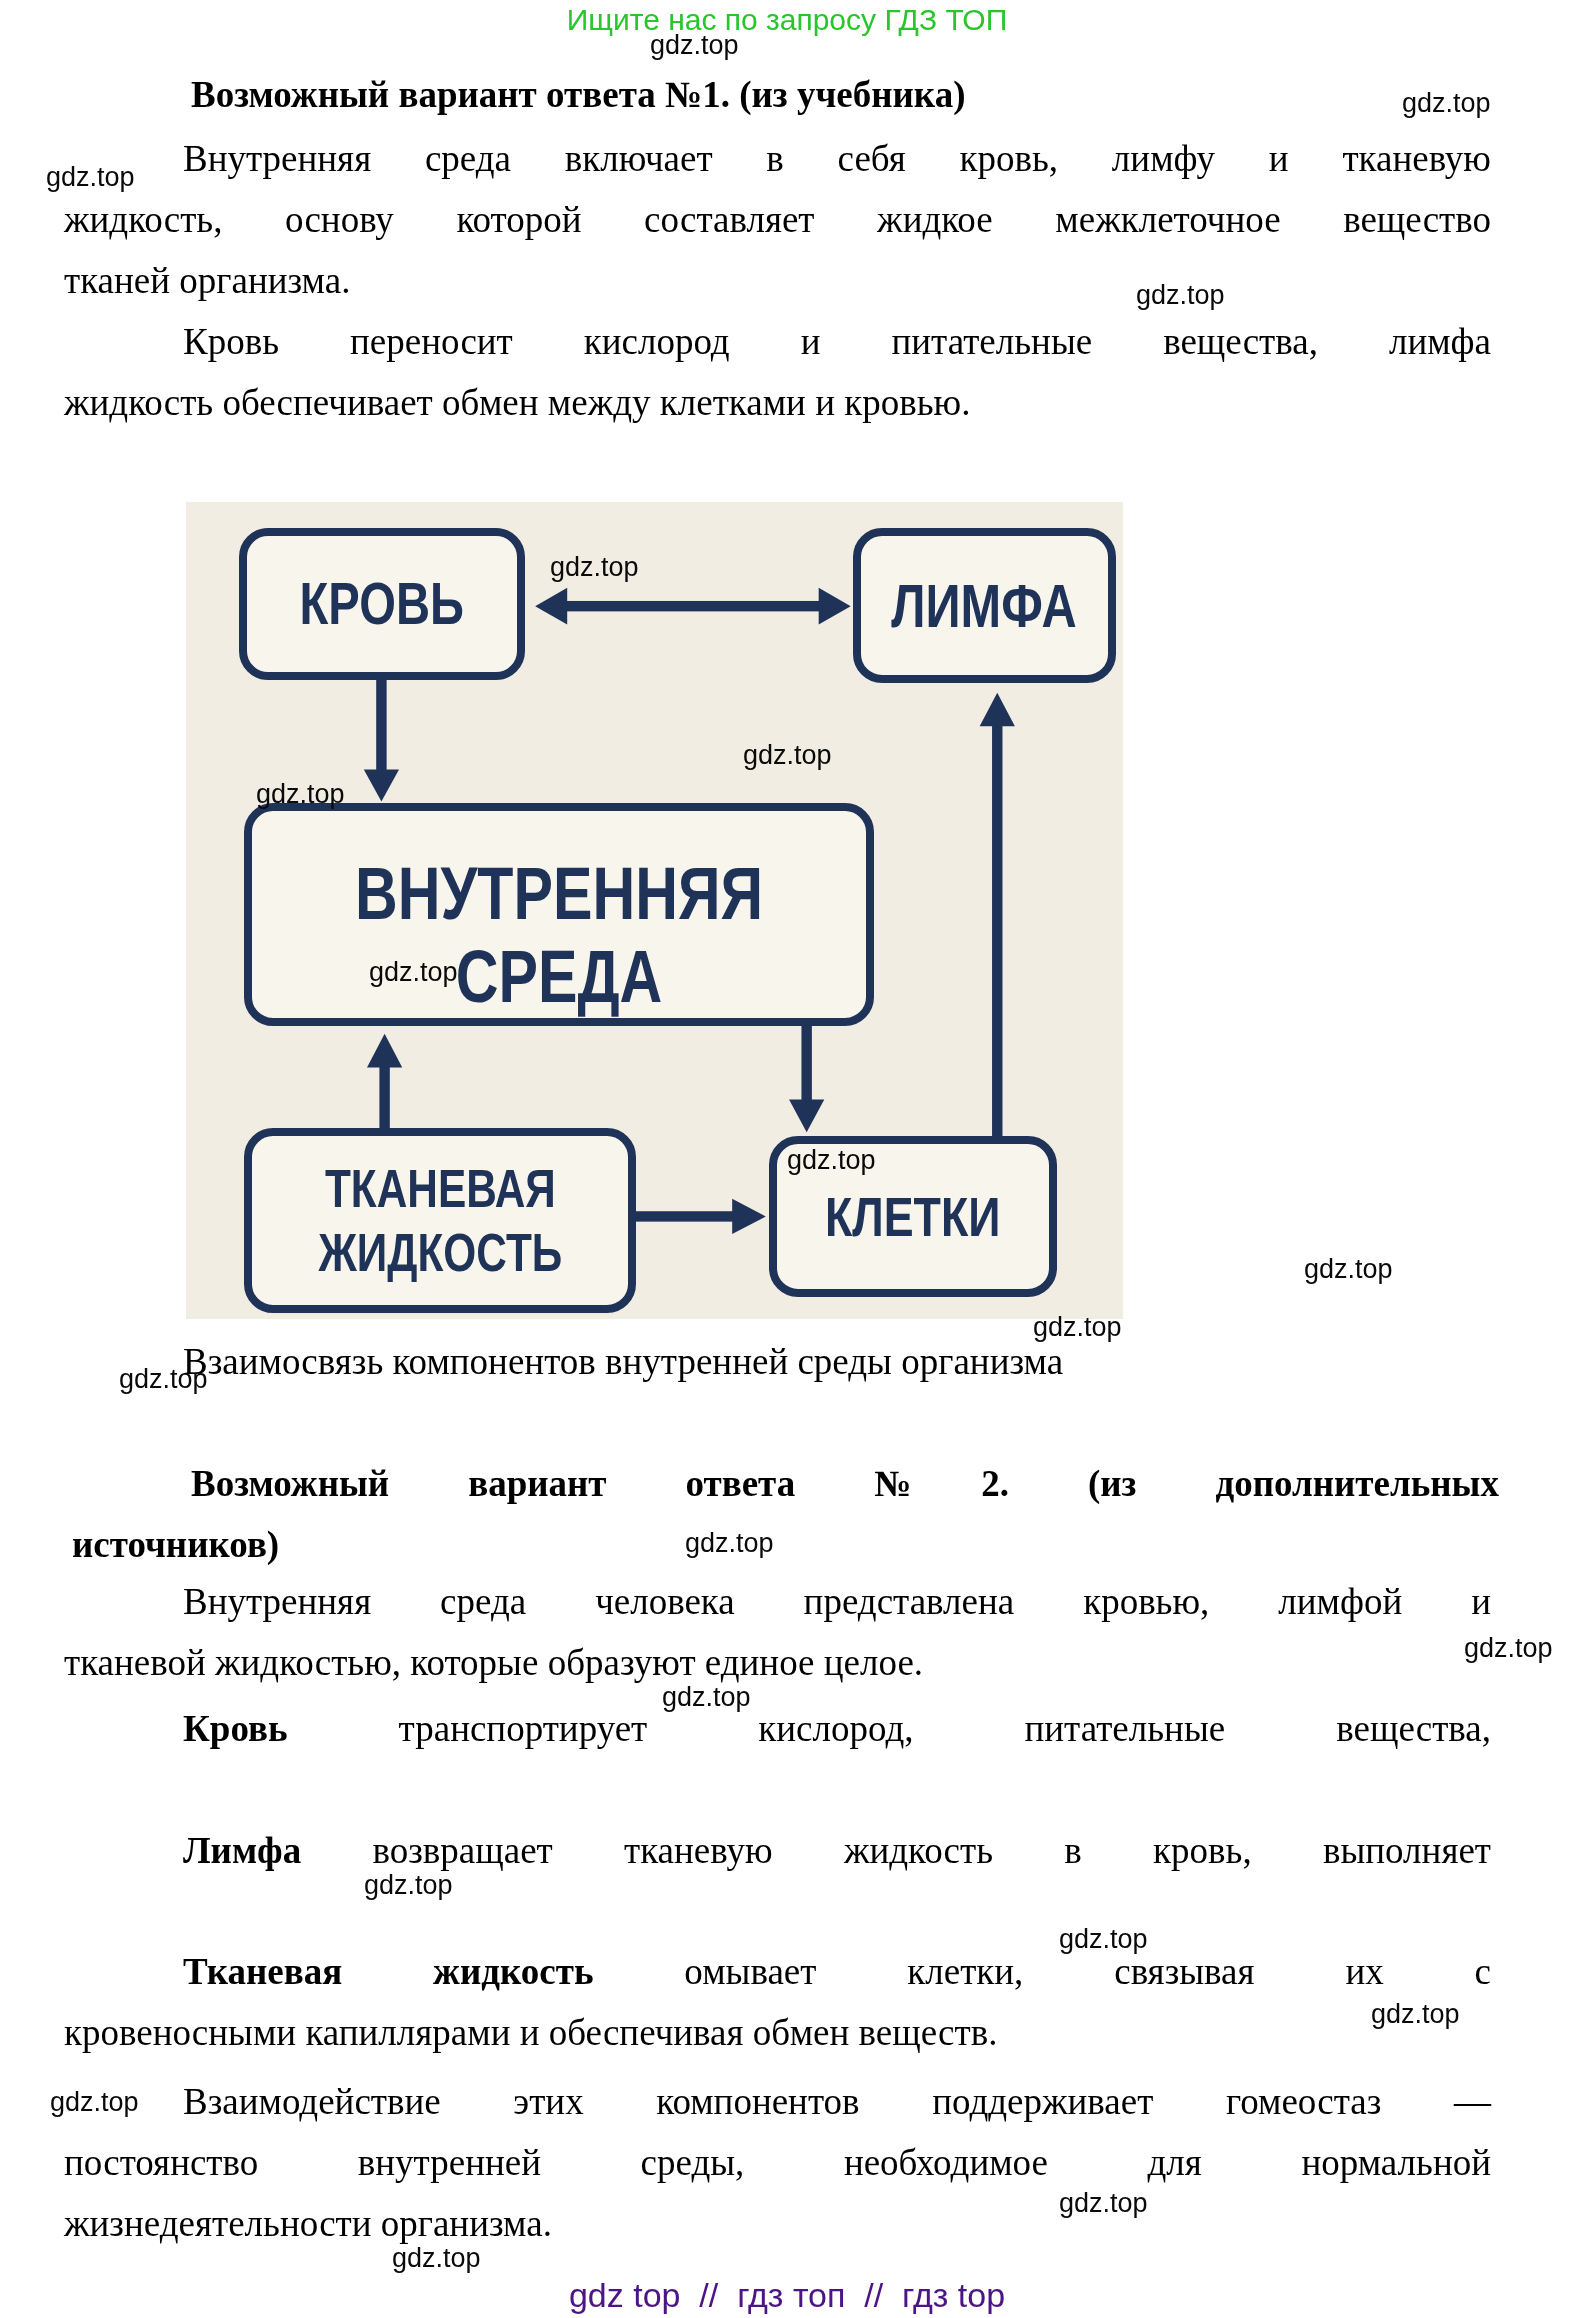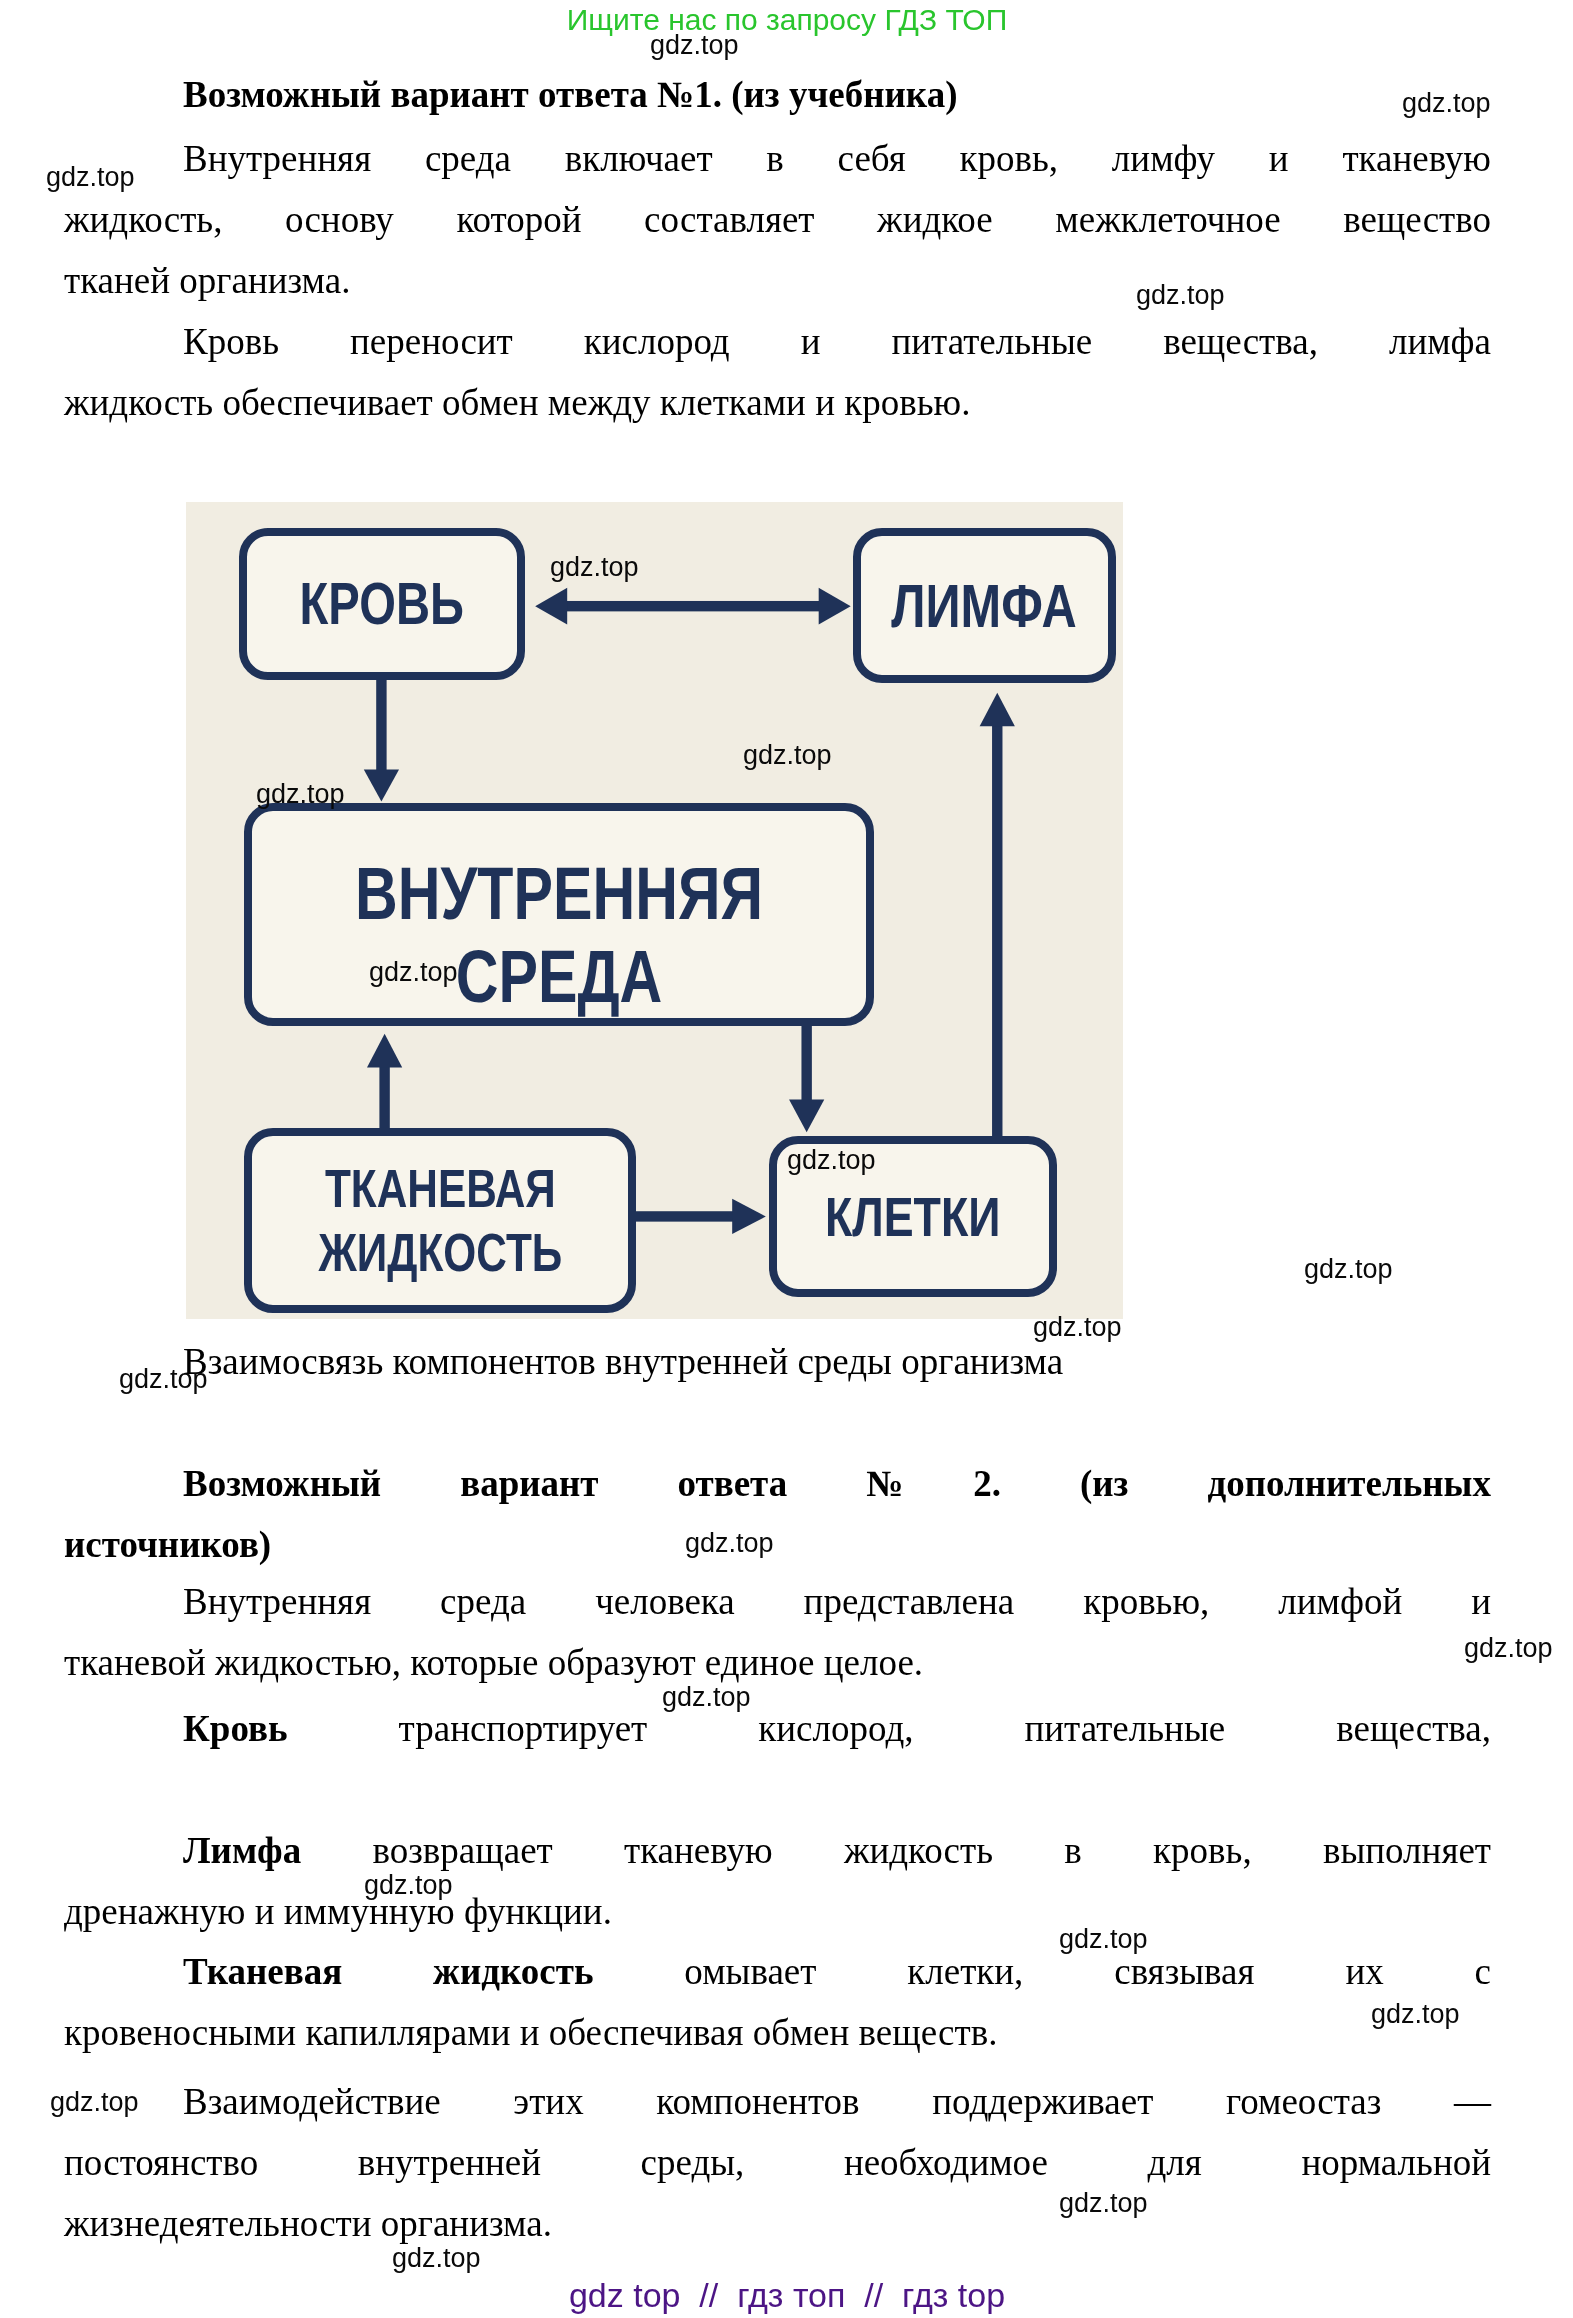--- a/index.html
+++ b/index.html
@@ -27,21 +27,21 @@
     font-size:27px;line-height:26px;
     color:var(--wmink);
     white-space:nowrap;
     z-index:5;
   }
   
   .tb{
     position:absolute;left:64px;width:1427px;
     font-size:37px;line-height:61px;
   }
-  .tb.bold{font-weight:bold;}
+  .tb.bold{font-weight:bold;margin-left:8px;}
   .tb .line{
     text-align:justify;
     text-align-last:justify;
     height:61px;
     white-space:normal;
   }
   .tb .line.last{text-align-last:left;}
   .tb .line.ind{text-indent:119px;}
   
   .diagram{
@@ -116,21 +116,20 @@
     </div>
   <div class="tb" style="top:1571px">
       <div class="line ind">Внутренняя среда человека представлена кровью, лимфой и</div>
       <div class="line last">тканевой жидкостью, которые образуют единое целое.</div>
     </div>
   <div class="tb" style="top:1698px">
       <div class="line ind"><b>Кровь</b> транспортирует кислород, питательные вещества,</div>
     </div>
   <div class="tb" style="top:1820px">
       <div class="line ind"><b>Лимфа</b> возвращает тканевую жидкость в кровь, выполняет</div>
-      <div class="line last">дренажную и иммунную функции.</div>
     </div>
   <div class="tb" style="top:1941px">
       <div class="line ind"><b>Тканевая жидкость</b> омывает клетки, связывая их с</div>
       <div class="line last">кровеносными капиллярами и обеспечивая обмен веществ.</div>
     </div>
   <div class="tb" style="top:2071px">
       <div class="line ind">Взаимодействие этих компонентов поддерживает гомеостаз —</div>
       <div class="line">постоянство внутренней среды, необходимое для нормальной</div>
       <div class="line last">жизнедеятельности организма.</div>
     </div>

